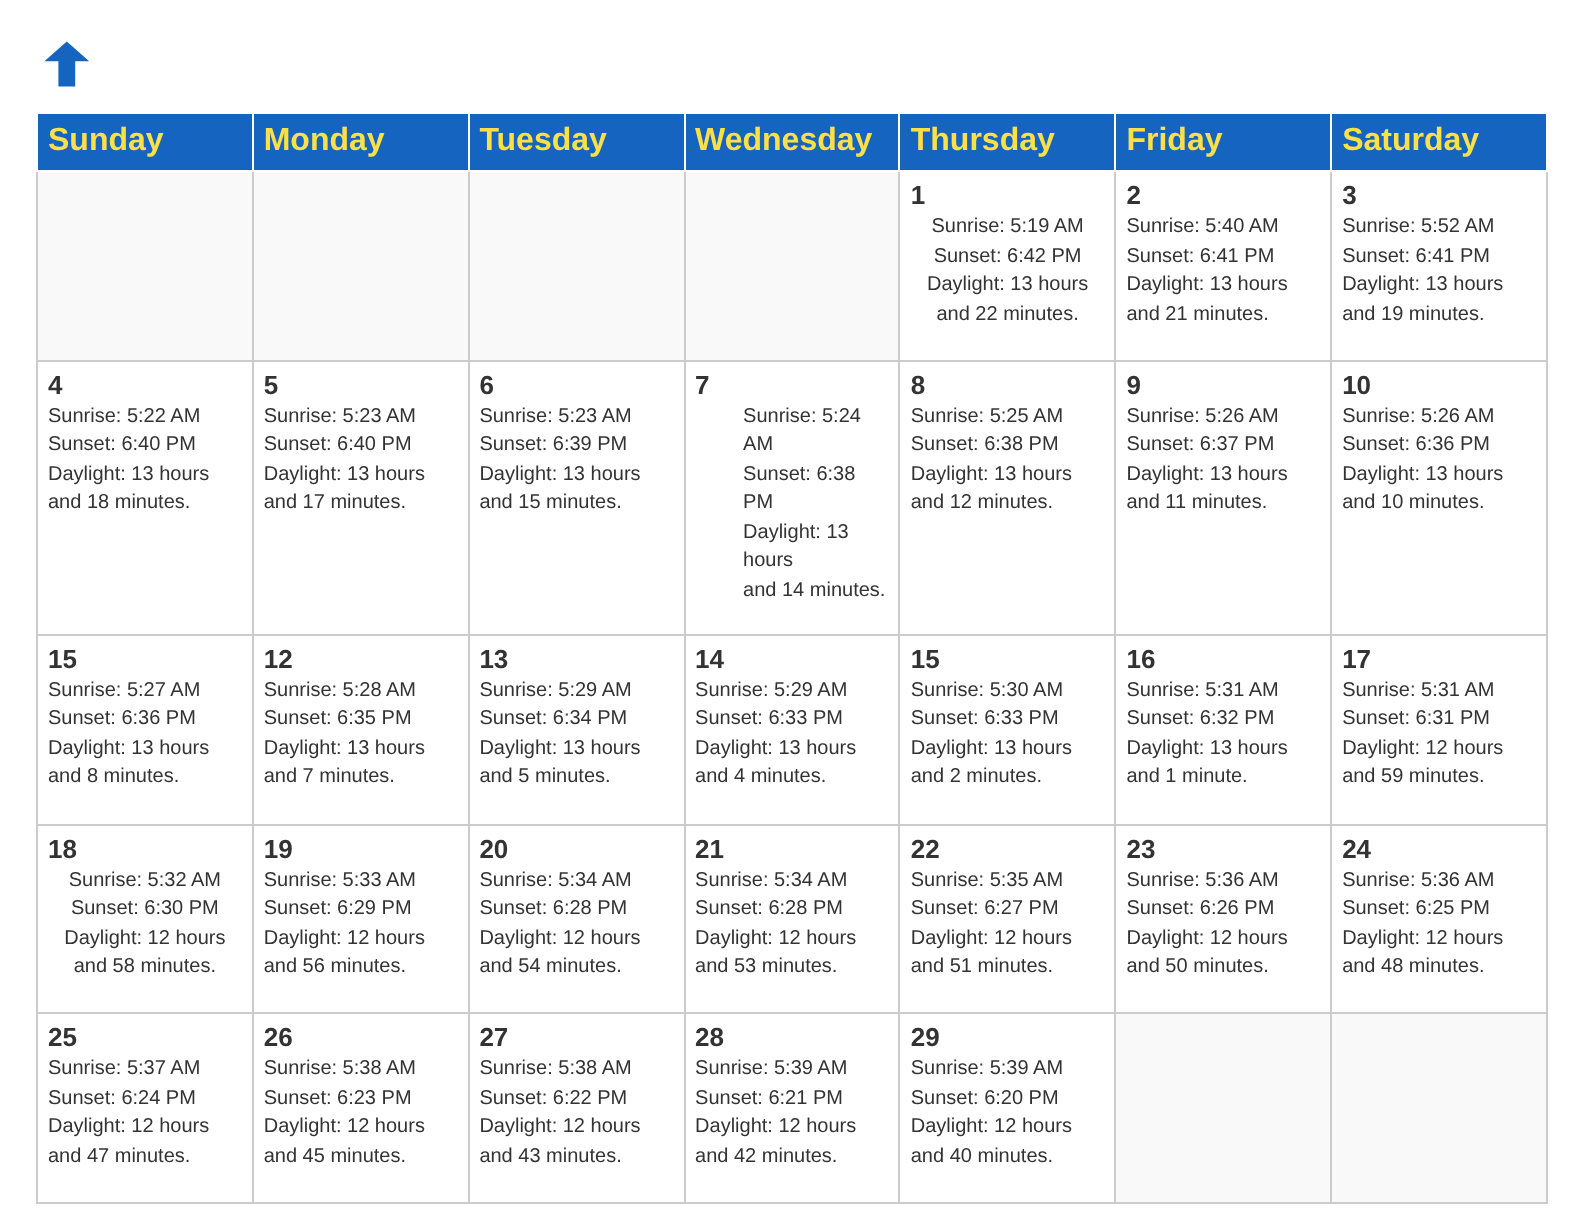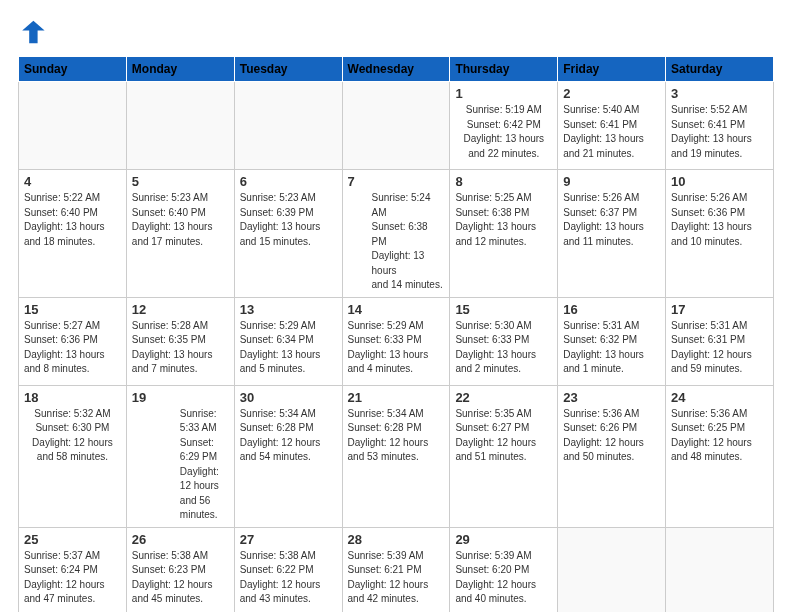--- a/index.html
+++ b/index.html
@@ -53,22 +53,22 @@
       color: #444;
     }
     .calendar {
       flex: 1;
       border-collapse: collapse;
       width: 100%;
       table-layout: fixed;
     }
     .calendar thead tr th {
       background-color: #1565c0;
-      color: #000000;
-      font-size: 12px;
+      color: #fde047;
+      font-size: 16px;
       font-weight: bold;
       text-align: left;
       padding: 5px 5px;
       border: 1px solid #fff;
     }
     .calendar tbody tr td {
       border: 1px solid #ccc;
       vertical-align: top;
       padding: 4px 5px;
       font-size: 10.5px;
@@ -257,27 +257,27 @@
         <tr>
           <td>
             <span class="day-num">18</span>
             <div class="day-info" style="white-space: pre-line; text-align: center;">Sunrise: 5:32 AM
 Sunset: 6:30 PM
 Daylight: 12 hours
 and 58 minutes.</div>
           </td>
           <td>
             <span class="day-num">19</span>
-            <div class="day-info" style="white-space: pre-line; margin-left: 48px;">Sunrise: 5:33 AM
+            <div class="day-info" style="white-space: pre-line;">Sunrise: 5:33 AM
 Sunset: 6:29 PM
 Daylight: 12 hours
 and 56 minutes.</div>
           </td>
           <td>
-            <span class="day-num">30</span>
+            <span class="day-num">20</span>
             <div class="day-info" style="white-space: pre-line;">Sunrise: 5:34 AM
 Sunset: 6:28 PM
 Daylight: 12 hours
 and 54 minutes.</div>
           </td>
           <td>
             <span class="day-num">21</span>
             <div class="day-info" style="white-space: pre-line;">Sunrise: 5:34 AM
 Sunset: 6:28 PM
 Daylight: 12 hours

